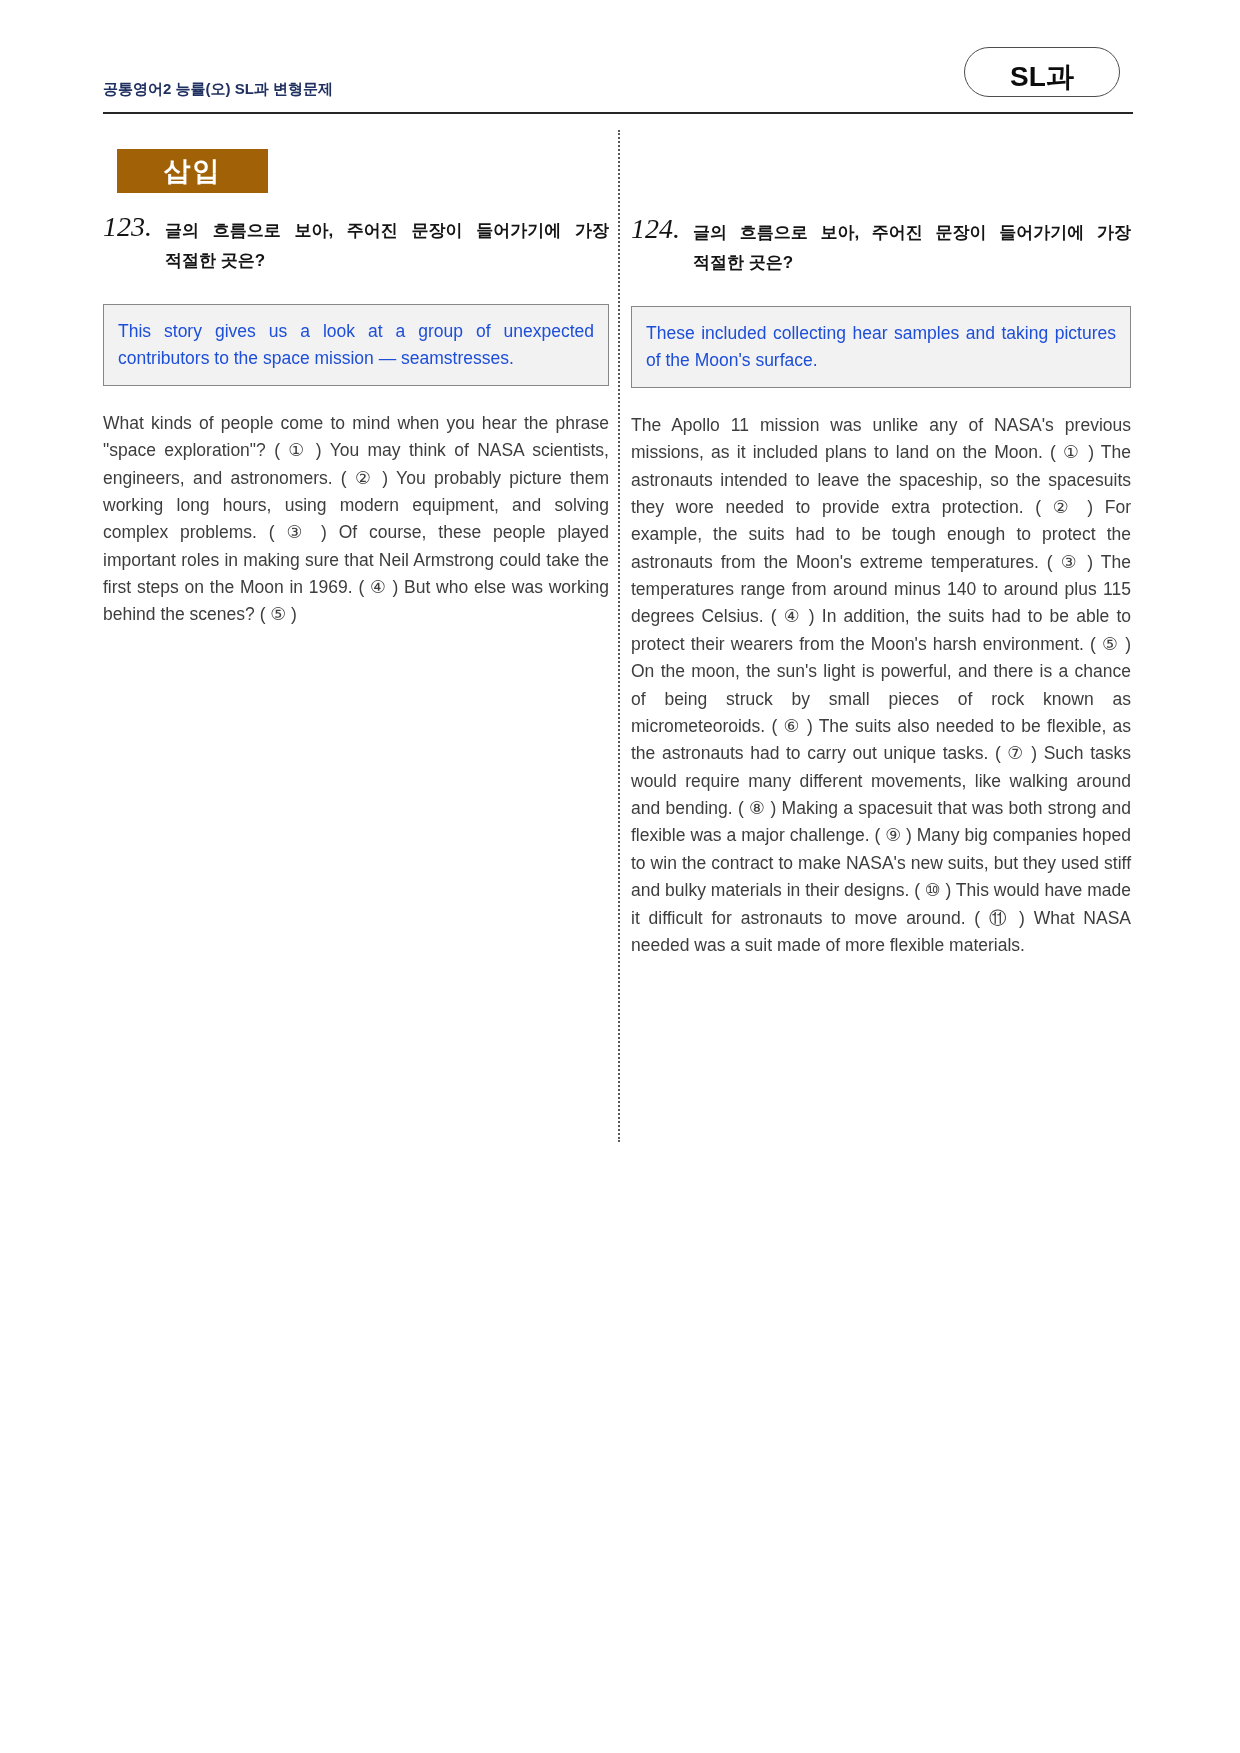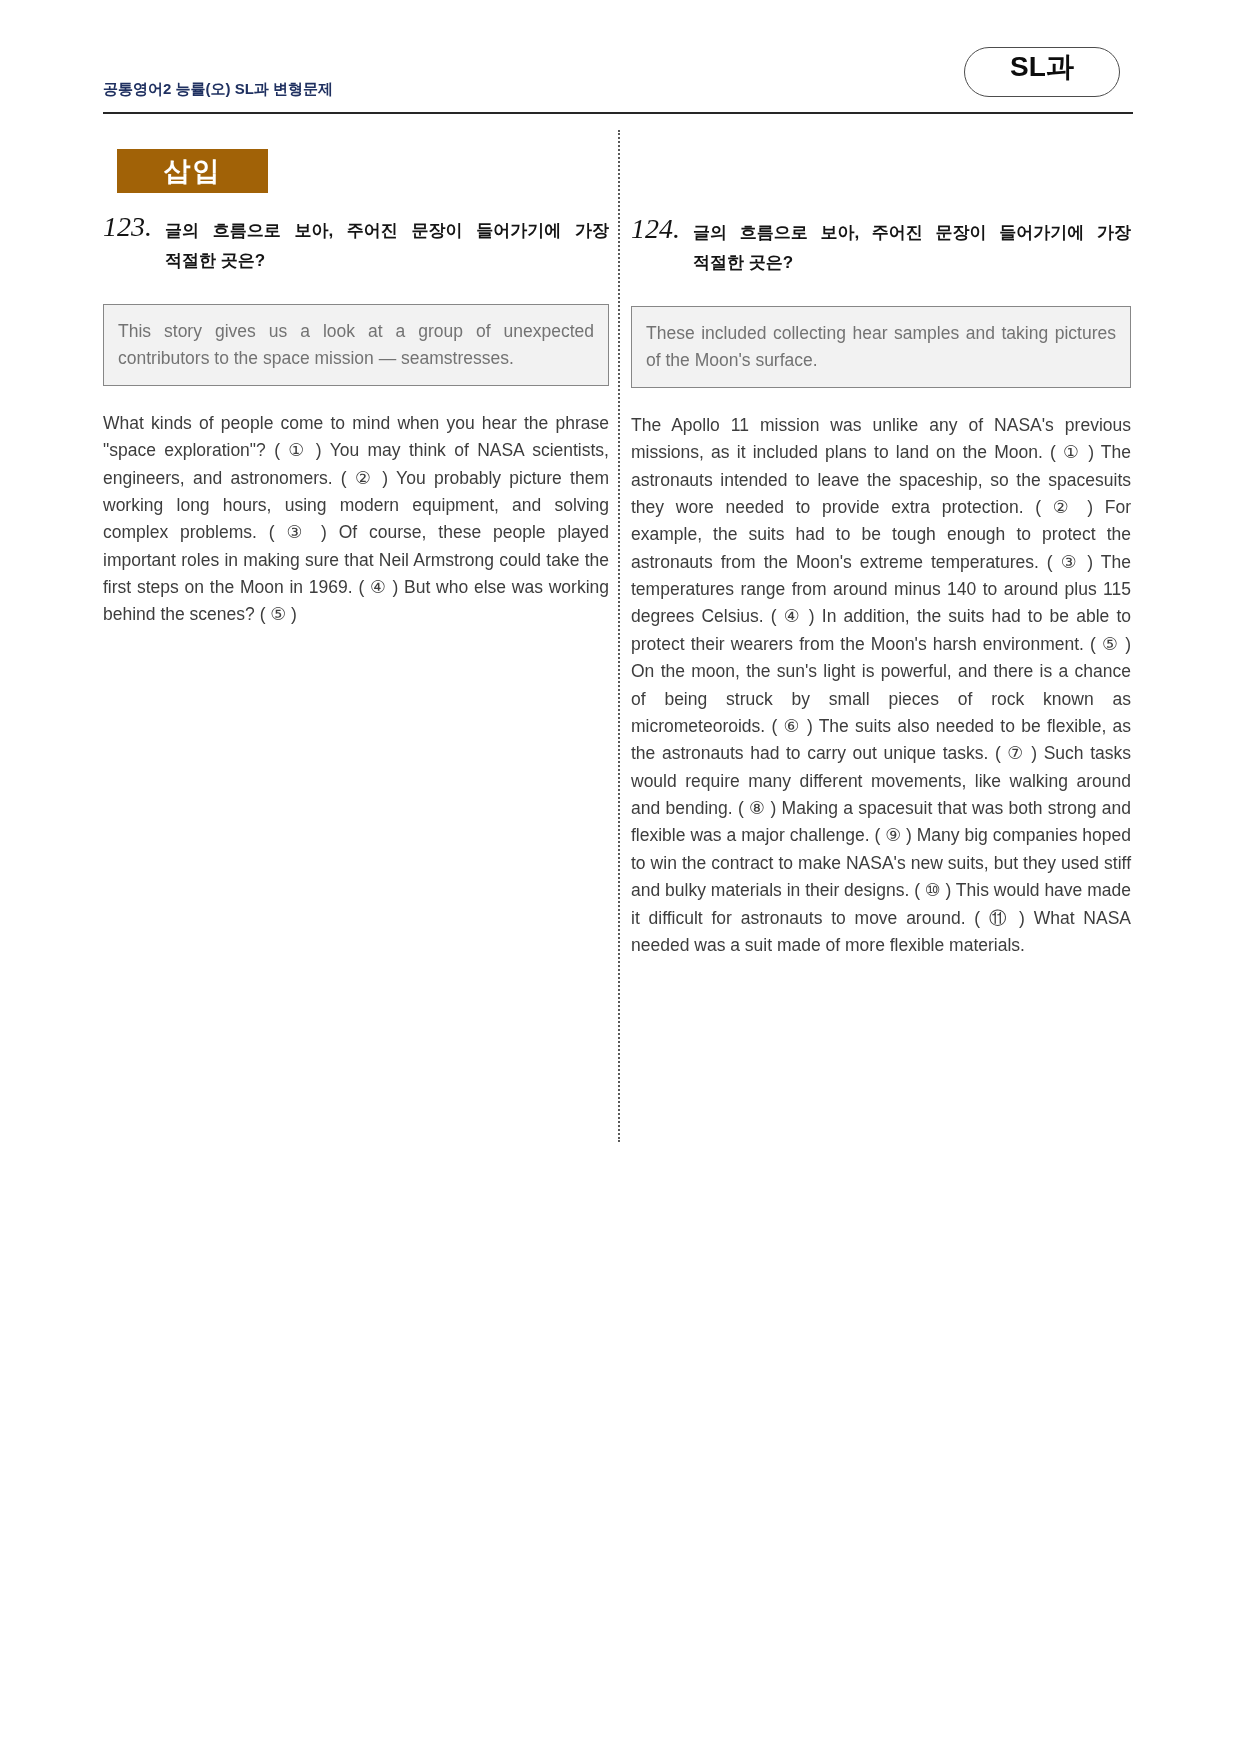--- a/index.html
+++ b/index.html
@@ -23,21 +23,21 @@
     font-weight: bold;
     color: #1f3060;
     letter-spacing: 0px;
   }
   .corner-pill {
     position: absolute;
     right: 120px; top: 47px;
     width: 156px; height: 50px;
     border: 1.6px solid #4d4d4d;
     border-radius: 25px;
-    display: flex; align-items: flex-start; justify-content: center;
+    display: flex; align-items: flex-end; justify-content: center;
     background: #ffffff;
   }
   .corner-pill span {
     font-size: 28px;
     font-weight: bold;
     color: #0d0d0d;
   }
   .header-rule {
     position: absolute;
     left: 103px; right: 107px; top: 112px;
@@ -97,21 +97,21 @@
     text-align: justify;
     word-break: keep-all;
   }
 
   .given-box {
     margin-top: 28px;
     background: #f2f2f2;
     border: 1.5px solid #878787;
     padding: 13px 14px;
     font-size: 17.5px;
-    color: #737373;
+    color: #1d4ed8;
     line-height: 1.55;
     text-align: justify;
   }
 
   .passage {
     margin-top: 24px;
     font-size: 17.5px;
     color: #3d3d3d;
     line-height: 1.565;
     text-align: justify;

